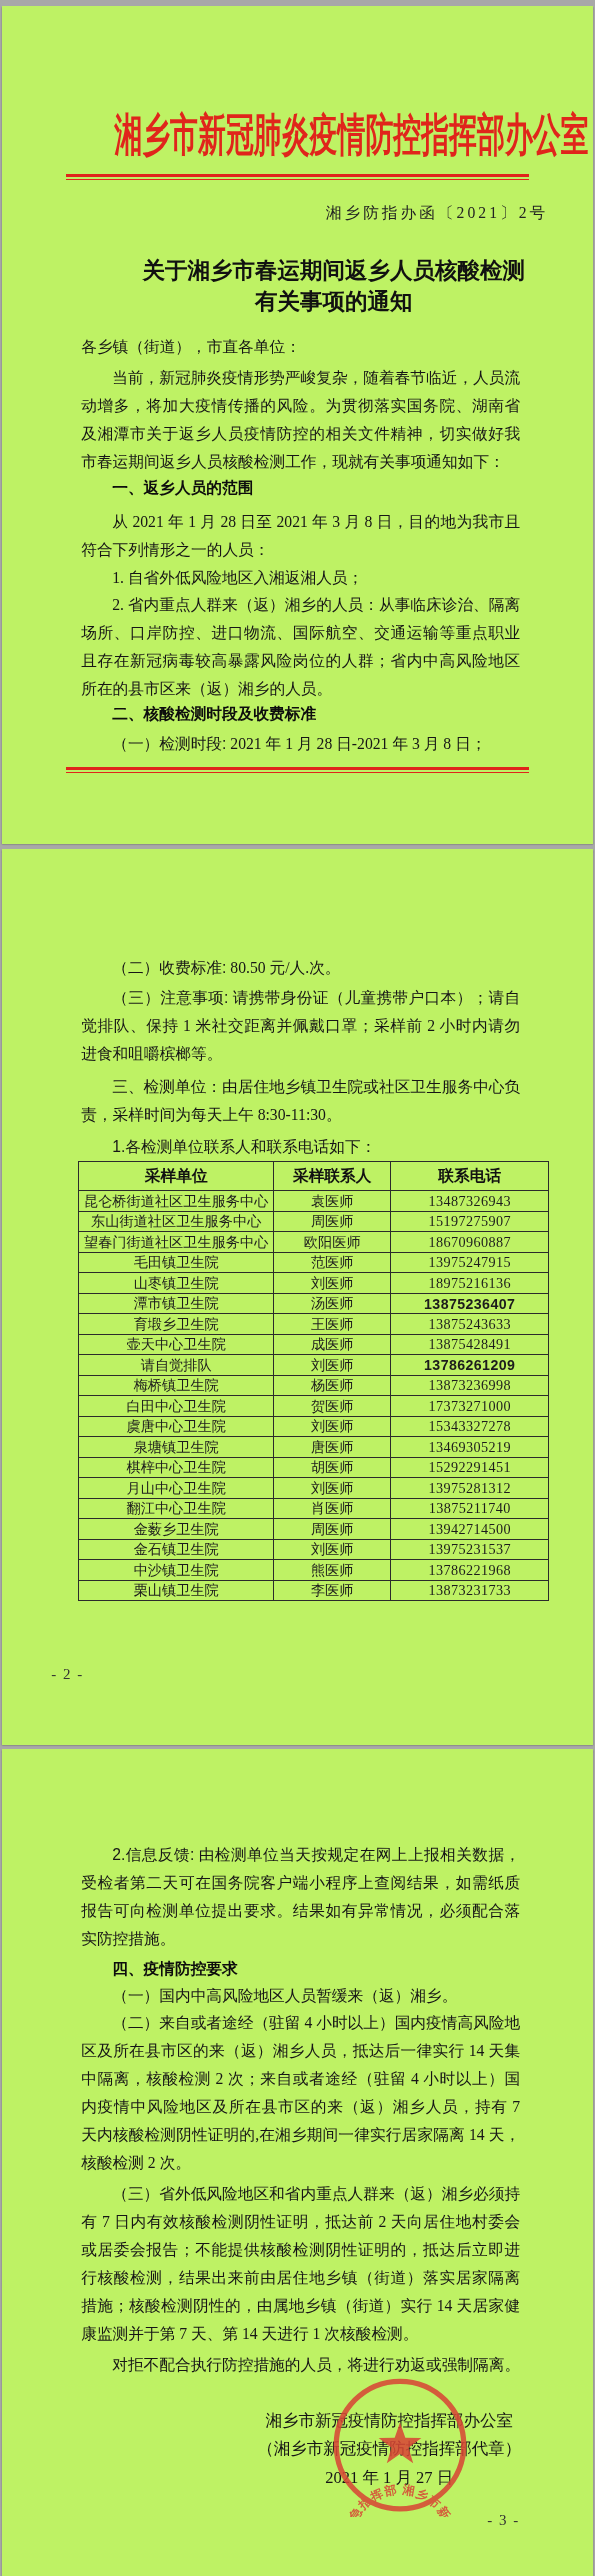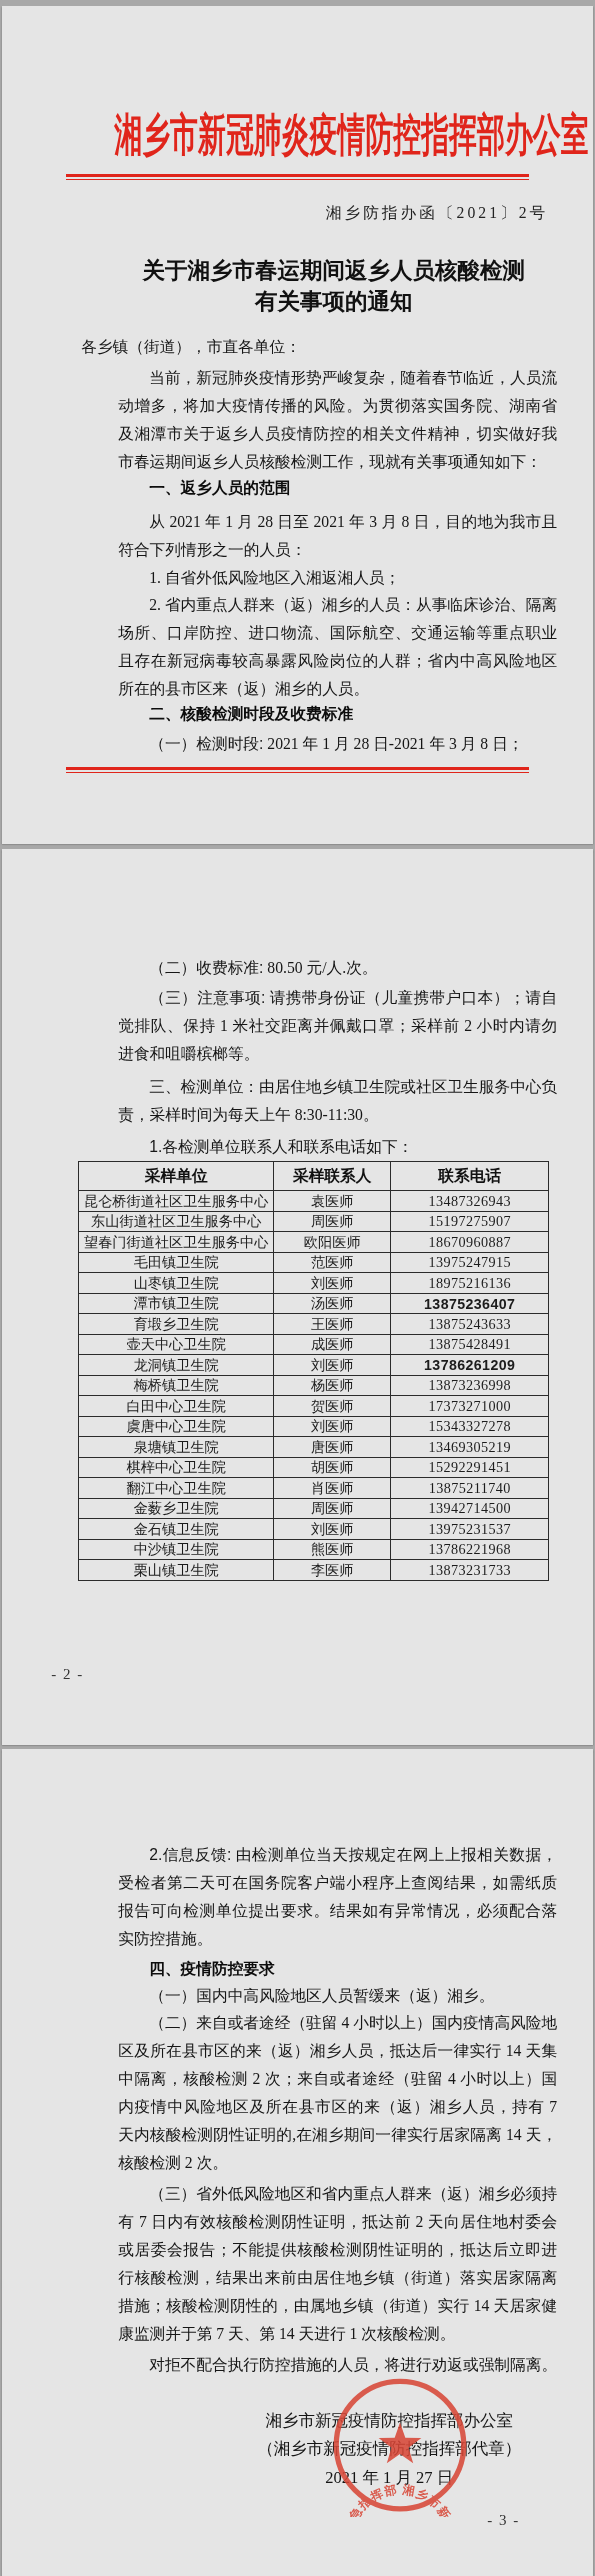--- a/index.html
+++ b/index.html
@@ -1,31 +1,31 @@
 <!DOCTYPE html>
 <html style="font-size:12px"><head>
 <meta charset="utf-8">
 <style>
   html,body{margin:0;padding:0;}
   body{background:#adadad;font-family:"Liberation Serif","DejaVu Serif",serif;}
   .canvas{position:relative;width:596px;height:2576px;background:#a8a8a8;margin:0 auto;overflow:hidden;}
-  .page{position:absolute;left:2.2px;width:591px;background:#e5e5e5;box-shadow:0 0.7px 1.5px rgba(0,0,0,.4);}
+  .page{position:absolute;left:2.2px;width:591px;background:#bef264;box-shadow:0 0.7px 1.5px rgba(0,0,0,.4);}
   #page1{top:6px;height:838px;}
   #page2{top:849px;height:896px;}
   #page3{top:1749px;height:1008px;}
   .abs{position:absolute;}
   .masthead{left:0;width:100%;text-align:center;color:#e0251b;font-weight:bold;
     font-size:45px;line-height:48px;white-space:nowrap;transform:scaleX(.62);transform-origin:50% 50%;
     font-family:"Liberation Serif",serif;}
   .redline{left:64px;width:463px;border-top:3px solid #e0251b;border-bottom:1.5px solid #e0251b;height:1.5px;}
   .docnum{right:45px;font-size:15.7px;color:#222;letter-spacing:3px;}
   .doctitle{left:0;width:100%;text-align:center;font-family:"Liberation Sans",sans-serif;
     font-weight:700;font-size:22.5px;line-height:31px;color:#111;}
   .para{left:79px;width:439px;font-size:15.7px;line-height:28px;color:#161616;text-align:justify;}
-  .indent{text-indent:31px;margin-left:37px;}
+  .indent{text-indent:31px;}
   .lead{font-family:"Liberation Sans",sans-serif;font-weight:400;}
   .hsans{font-family:"Liberation Sans",sans-serif;font-weight:700;color:#0d0d0d;}
   table.contacts{border-collapse:collapse;table-layout:fixed;}
   table.contacts th,table.contacts td{border:1.2px solid #2b2b2b;text-align:center;vertical-align:middle;
     padding:0;overflow:hidden;white-space:nowrap;}
   table.contacts th{height:28.4px;font-size:15.7px;font-family:"Liberation Sans",sans-serif;color:#111;}
   table.contacts td{height:19.5px;font-size:14.2px;color:#1c1c1c;}
   td.c-phone{font-size:15px;letter-spacing:0.4px;}
   td.phone-bold{font-family:"Liberation Sans",sans-serif;font-weight:700;font-size:15.7px;}
   .pagenum{font-size:15px;color:#333;letter-spacing:1.5px;}
@@ -120,21 +120,21 @@
             <td class="c-phone">13875243633</td>
           </tr>
 
           <tr>
             <td class="c-unit">壶天中心卫生院</td>
             <td class="c-contact">成医师</td>
             <td class="c-phone">13875428491</td>
           </tr>
 
           <tr>
-            <td class="c-unit">龙洞镇卫生院</td>
+            <td class="c-unit">请自觉排队</td>
             <td class="c-contact">刘医师</td>
             <td class="c-phone phone-bold">13786261209</td>
           </tr>
 
           <tr>
             <td class="c-unit">梅桥镇卫生院</td>
             <td class="c-contact">杨医师</td>
             <td class="c-phone">13873236998</td>
           </tr>
 
@@ -155,20 +155,25 @@
             <td class="c-contact">唐医师</td>
             <td class="c-phone">13469305219</td>
           </tr>
 
           <tr>
             <td class="c-unit">棋梓中心卫生院</td>
             <td class="c-contact">胡医师</td>
             <td class="c-phone">15292291451</td>
           </tr>
 
+          <tr>
+            <td class="c-unit">月山中心卫生院</td>
+            <td class="c-contact">刘医师</td>
+            <td class="c-phone">13975281312</td>
+          </tr>
 
           <tr>
             <td class="c-unit">翻江中心卫生院</td>
             <td class="c-contact">肖医师</td>
             <td class="c-phone">13875211740</td>
           </tr>
 
           <tr>
             <td class="c-unit">金薮乡卫生院</td>
             <td class="c-contact">周医师</td>

